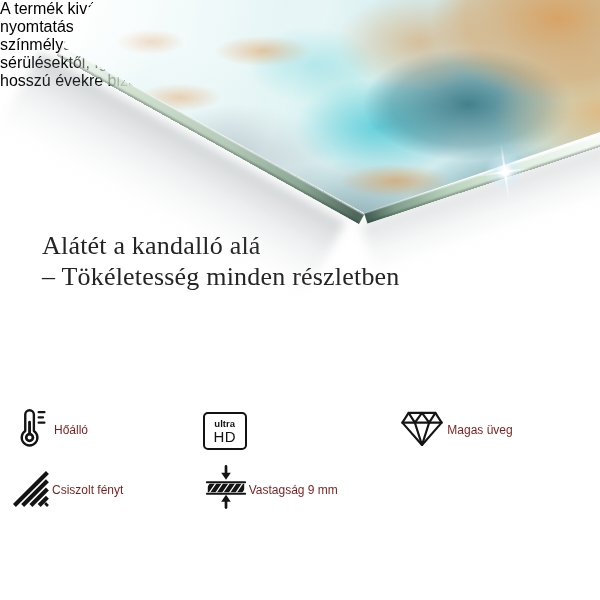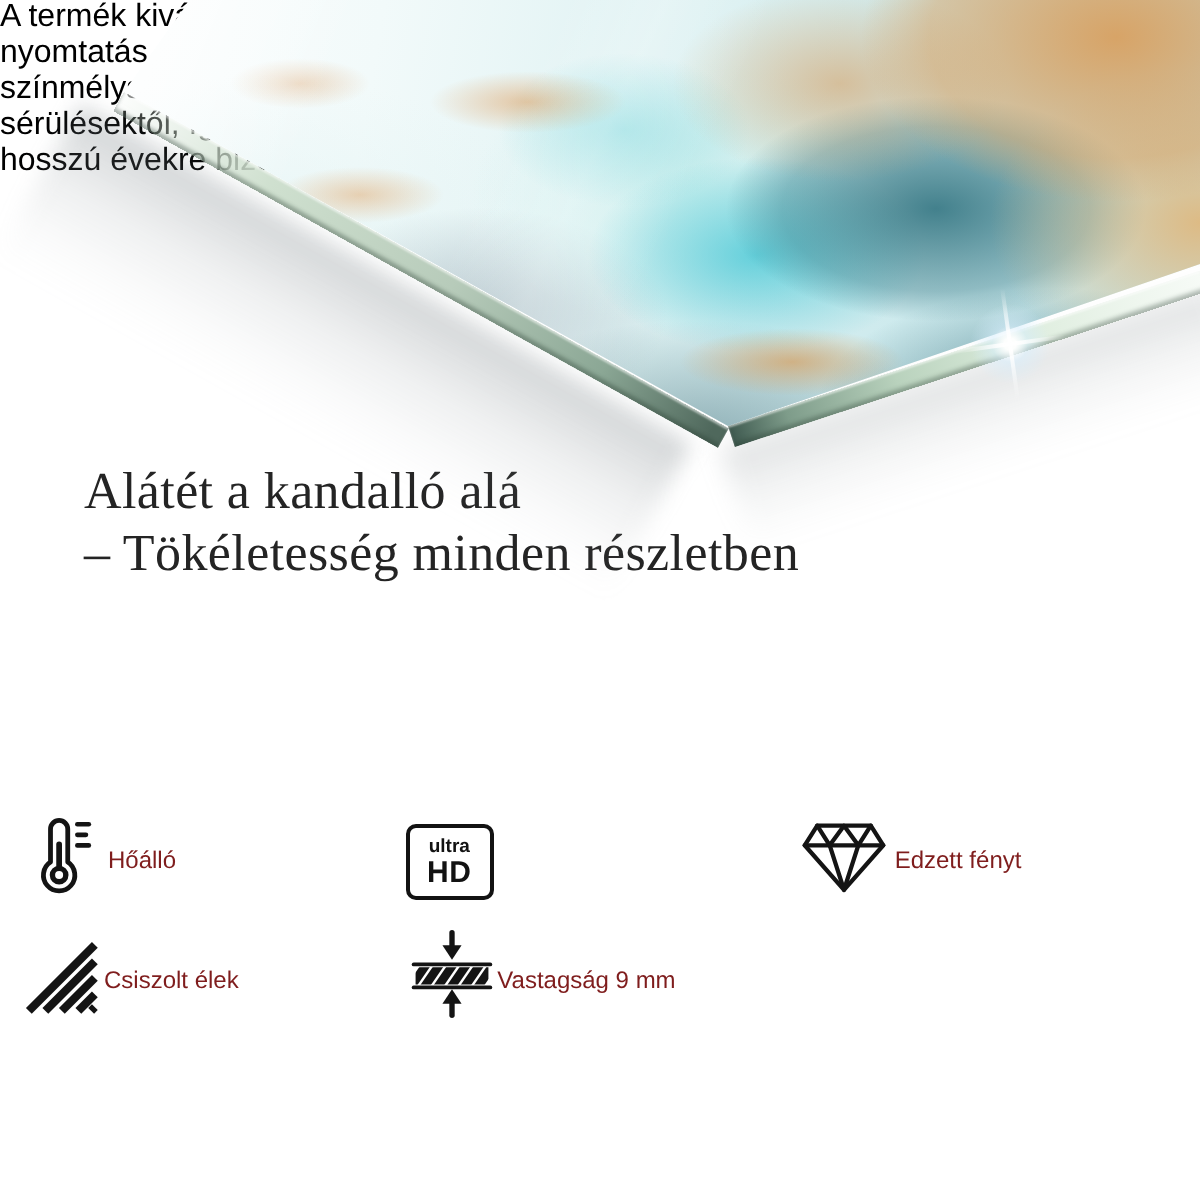--- a/index.html
+++ b/index.html
@@ -59,21 +59,21 @@
     grid-template-columns:repeat(3,1fr);row-gap:12px;}
   .feature{display:flex;flex-direction:row;align-items:center;}
   .icon-box{height:48px;display:flex;align-items:flex-end;justify-content:center;}
   .feature-label{margin-top:8px;font-size:12px;line-height:14px;color:#7f1d1d;}
   svg.ic{stroke:#141414;fill:none;stroke-width:2.5;stroke-linecap:round;stroke-linejoin:round;}
   svg.ic .fillb{fill:#141414;stroke:none;}
   svg.ic .hatch{stroke-width:4.5;stroke-linecap:butt;}
   .hd-badge{width:40px;height:34px;border:2.5px solid #121212;border-radius:5px;
     display:flex;flex-direction:column;align-items:center;justify-content:center;color:#121212;}
   .hd-top{font-size:9.5px;font-weight:bold;line-height:10px;}
-  .hd-bottom{font-size:15px;font-weight:bold;line-height:15px;letter-spacing:.3px;}
+  .hd-bottom{font-size:15px;font-weight:normal;line-height:15px;letter-spacing:.3px;}
 </style>
 </head>
 <body>
 
 <div class="page">
 
   <div class="hero">
     <div class="shadow shadow-left"></div>
     <div class="shadow shadow-right"></div>
     <div class="glass-edge edge-left"></div>
@@ -122,34 +122,34 @@
 
     <div class="feature">
       <div class="icon-box">
         <svg class="ic" width="50" height="44" viewBox="0 0 56 48" style="stroke-width:2.4">
           <path d="M13 7H43L50 18 28 43 6 18Z"></path>
           <path d="M6 18H50"></path>
           <path d="M13 7 20 18 28 7 36 18 43 7"></path>
           <path d="M20 18 28 43 36 18"></path>
         </svg>
       </div>
-      <div class="feature-label">Edzett fényt</div>
+      <div class="feature-label">Magas üveg</div>
     </div>
 
     <div class="feature">
       <div class="icon-box">
         <svg class="ic" width="44" height="44" viewBox="0 0 48 48">
           <line class="hatch" x1="7" y1="43" x2="43" y2="7"></line>
           <line class="hatch" x1="16" y1="43" x2="43" y2="16"></line>
           <line class="hatch" x1="25" y1="43" x2="43" y2="25"></line>
           <line class="hatch" x1="34" y1="43" x2="43" y2="34"></line>
           <line class="hatch" x1="41" y1="43" x2="43" y2="41"></line>
         </svg>
       </div>
-      <div class="feature-label">Csiszolt élek</div>
+      <div class="feature-label">Csiszolt fényt</div>
     </div>
 
     <div class="feature">
       <div class="icon-box">
         <svg class="ic" width="46" height="46" viewBox="0 0 48 48">
           <defs>
               <clipPath id="barclip">
                 <rect x="5" y="20.5" width="38" height="9"></rect>
               </clipPath>
             </defs>

